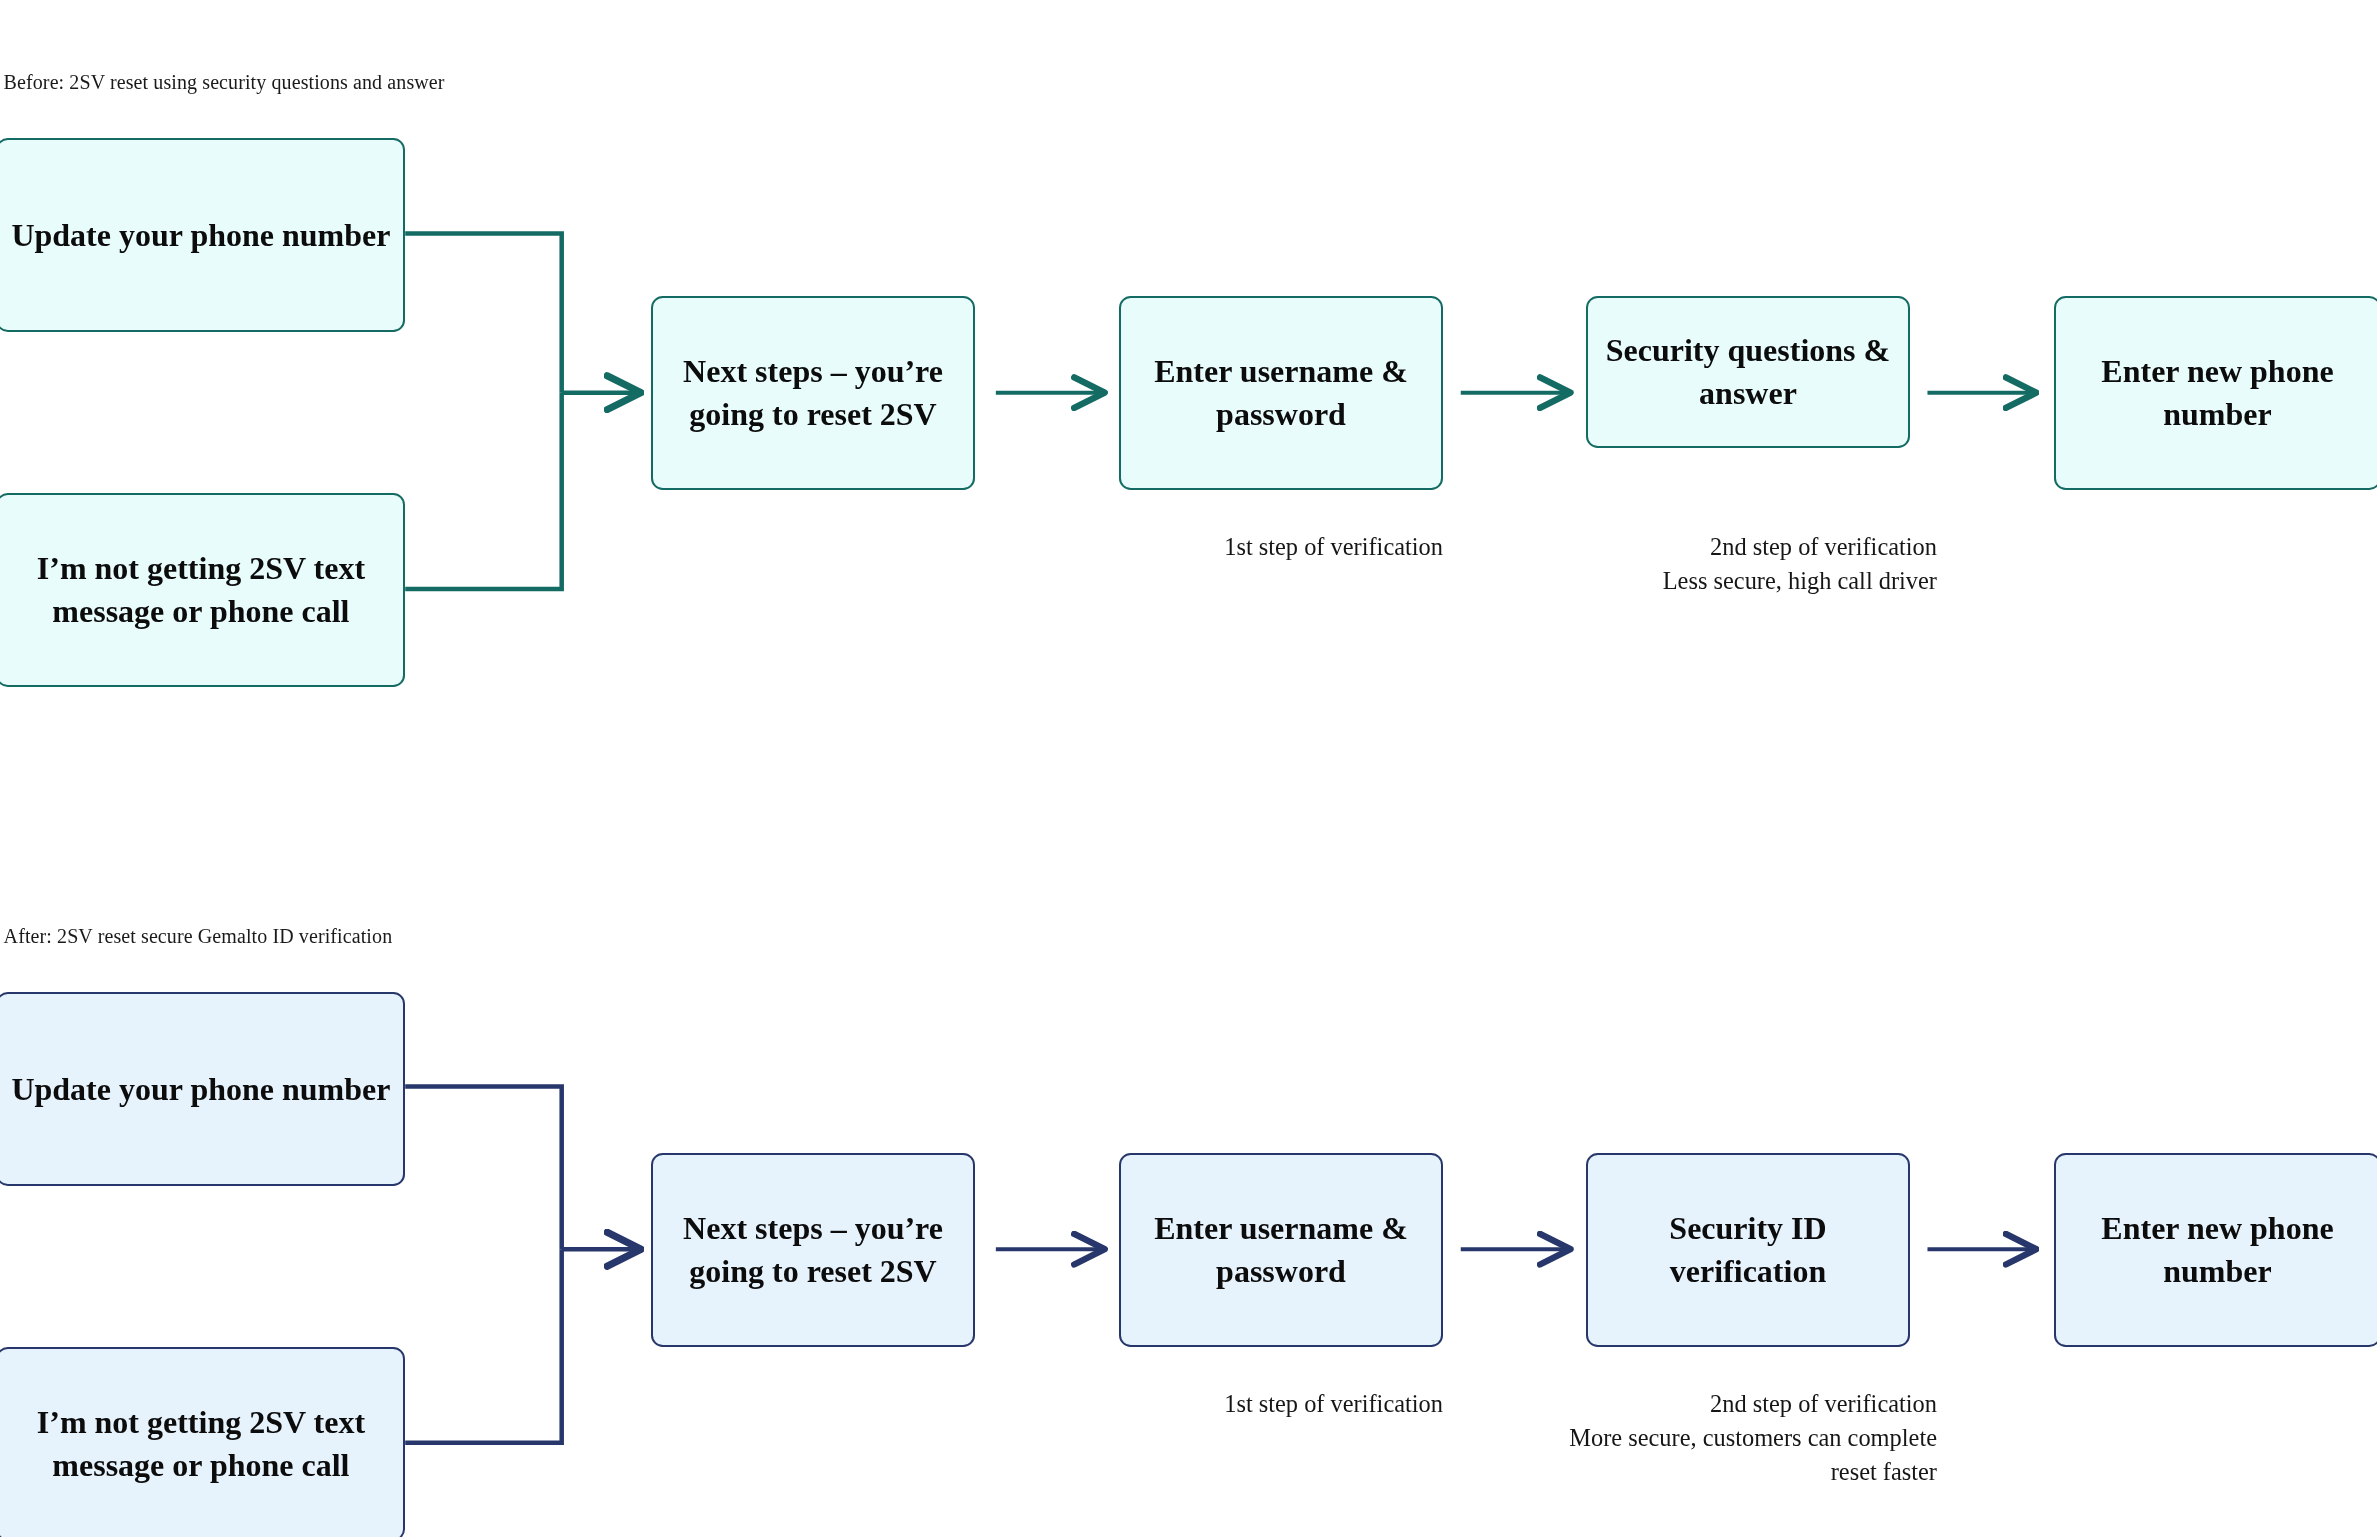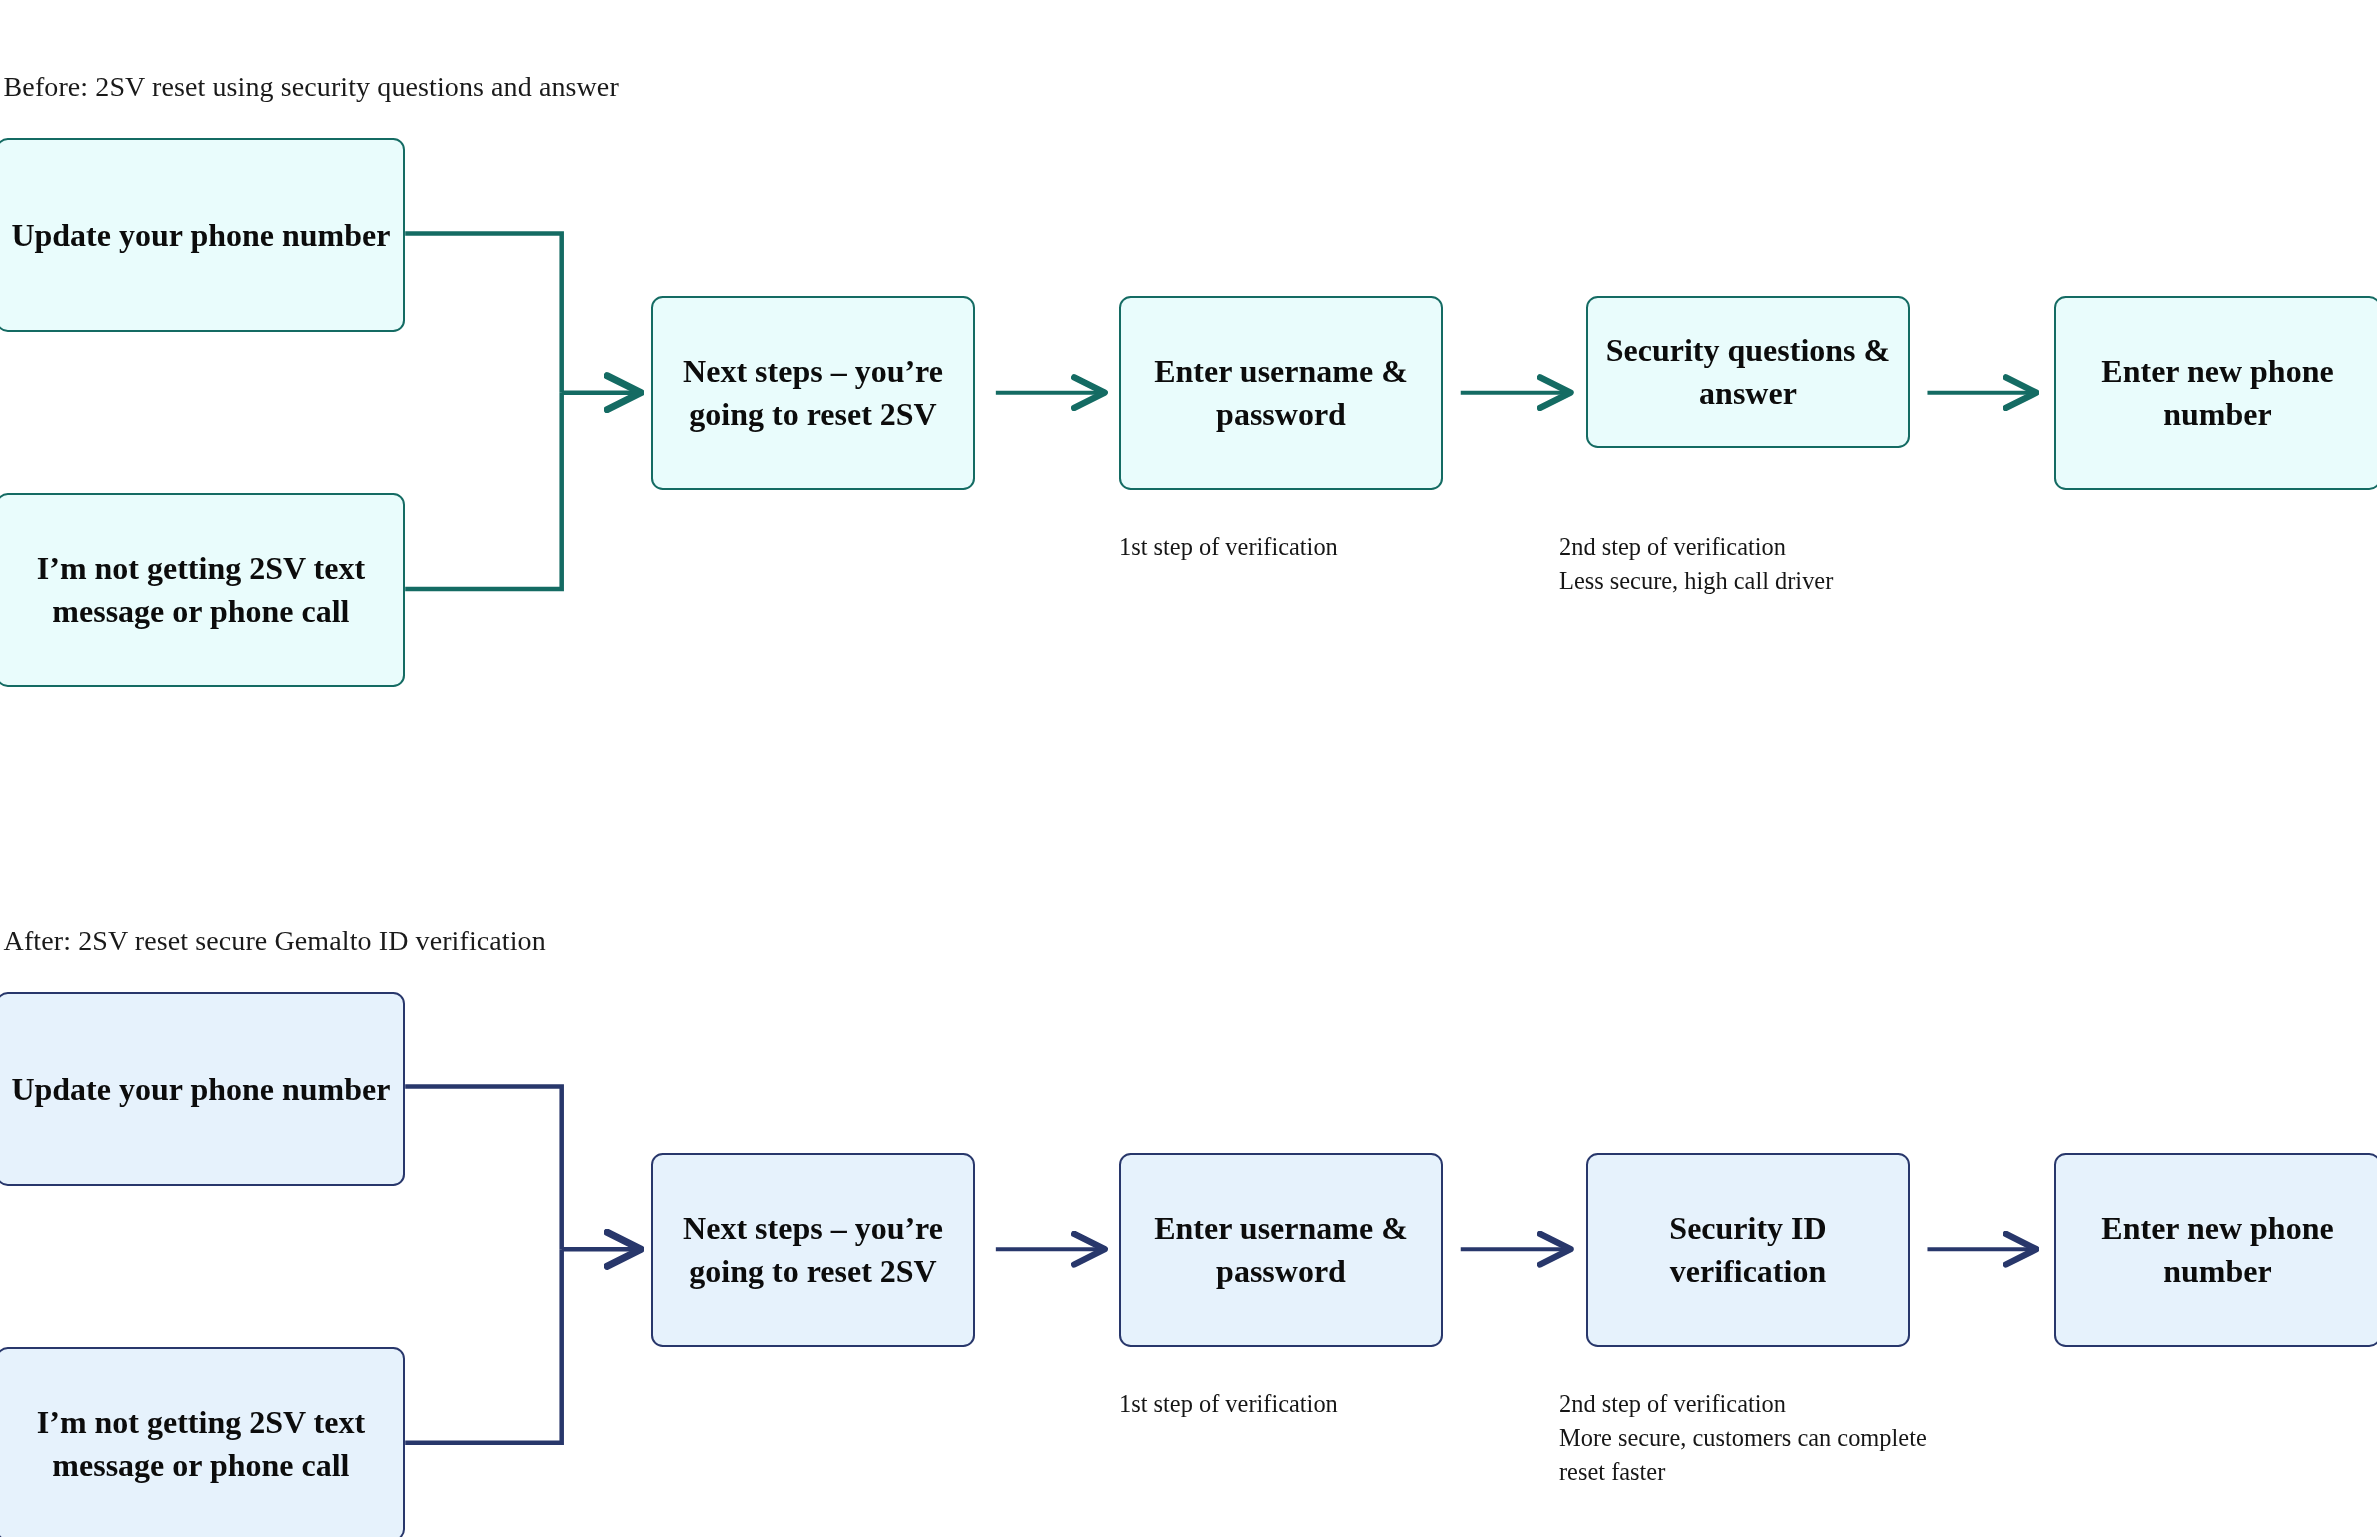--- a/index.html
+++ b/index.html
@@ -22,21 +22,21 @@
     left: 0;
     top: 0;
     width: 2377px;
     height: 1537px;
   }
 
   
   .section-title {
     position: absolute;
     font-family: "Liberation Serif", "DejaVu Serif", serif;
-    font-size: 28px;
+    font-size: 20px;
     font-weight: 400;
     color: #1a1a1a;
     white-space: nowrap;
     letter-spacing: 0.1px;
   }
   #title-before { left: 3.6px; top: 71px; }
   #title-after  { left: 3.6px; top: 925px; }
 
   
   .node {
@@ -67,21 +67,21 @@
   }
 
   
   .caption {
     position: absolute;
     font-family: "Liberation Serif", "DejaVu Serif", serif;
     font-size: 24.4px;
     font-weight: 400;
     line-height: 1.4;
     color: #161616;
-    text-align: left;
+    text-align: right;
     white-space: pre-line;
   }
 
   
   .wires {
     position: absolute;
     left: 0;
     top: 0;
     overflow: visible;
     pointer-events: none;

